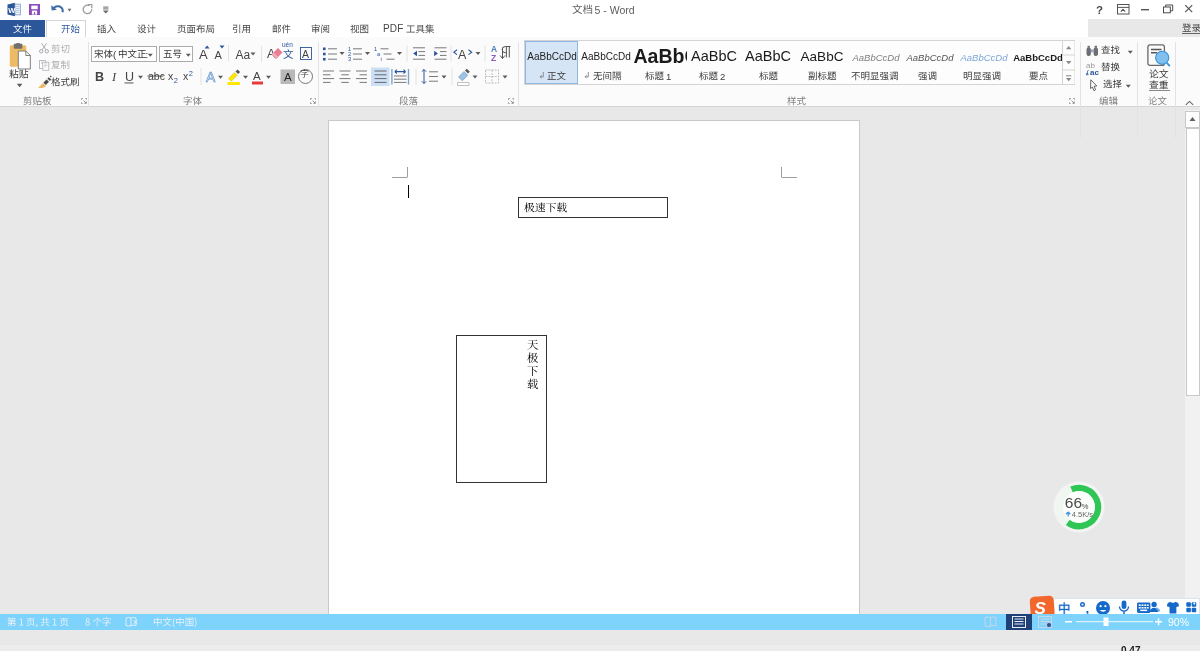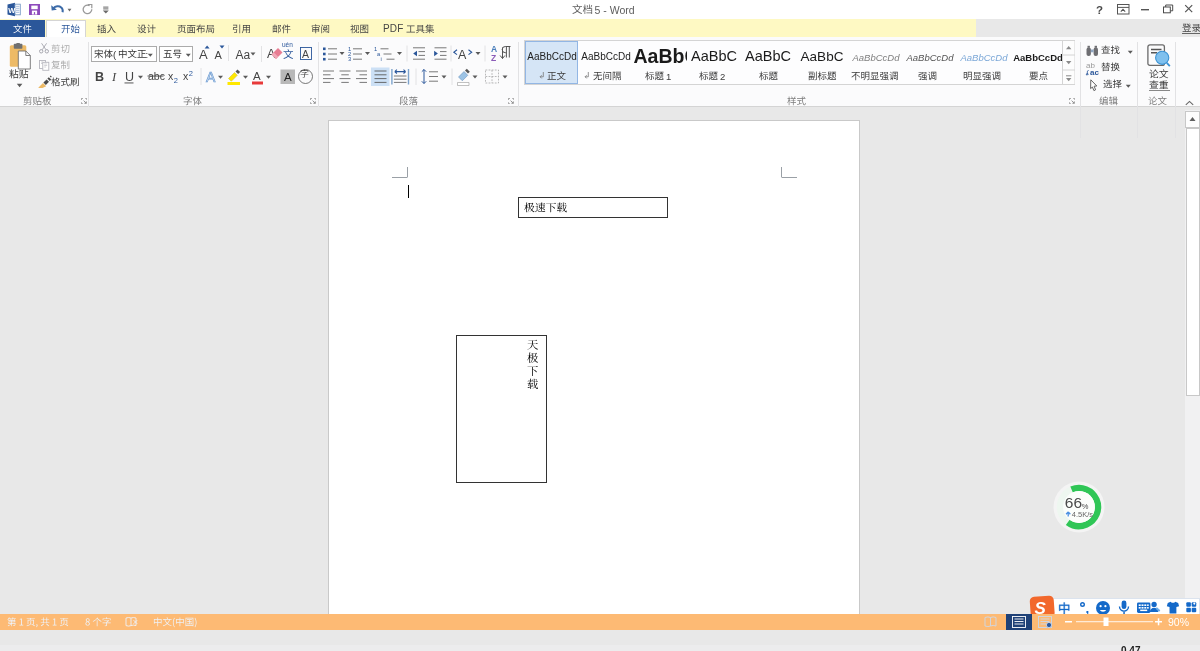--- a/index.html
+++ b/index.html
@@ -1,21 +1,21 @@
 <!DOCTYPE html>
 <html><head><meta charset="utf-8"><title>doc</title><style>
 *{margin:0;padding:0;box-sizing:border-box}
 html,body{width:1200px;height:651px;overflow:hidden;font-family:"Liberation Sans",sans-serif;background:#e8e8e8}
 .abs{position:absolute}
 #titlebar{position:absolute;left:0;top:0;width:1200px;height:19px;background:#fff}
-#tabrow{position:absolute;left:0;top:19px;width:976px;height:18px;background:#fef9c3}
+#tabrow{position:absolute;left:0;top:19px;width:1088px;height:18px;background:#ffffff}
 #ribbon{position:absolute;left:0;top:37px;width:1200px;height:70px;background:#fbfbfc;border-bottom:1px solid #d4d4d4}
 #docarea{position:absolute;left:0;top:107px;width:960px;height:522px;background:#e8e8e8}
 #page{position:absolute;left:328px;top:13px;width:532px;height:509px;background:#fff;border:1px solid #c9c9c9;border-bottom:none}
-#statusbar{position:absolute;left:0;top:614px;width:1200px;height:16px;background:#fdba74}
+#statusbar{position:absolute;left:0;top:614px;width:1200px;height:16px;background:#7dd3fc}
 #understrip{position:absolute;left:0;top:645px;width:1200px;height:6px;background:#ececed}
 .vsep{position:absolute;width:1px;background:#e2e2e4}
 </style></head>
 <body>
 <svg width="0" height="0" style="position:absolute">
     <defs>
       <path id="s0037" d="M198 0H293C305 287 336 458 508 678V733H49V655H405C261 455 211 278 198 0Z"></path>
       <path id="s0036" d="M301 -13C415 -13 512 83 512 225C512 379 432 455 308 455C251 455 187 422 142 367C146 594 229 671 331 671C375 671 419 649 447 615L499 671C458 715 403 746 327 746C185 746 56 637 56 350C56 108 161 -13 301 -13ZM144 294C192 362 248 387 293 387C382 387 425 324 425 225C425 125 371 59 301 59C209 59 154 142 144 294Z"></path>
       <path id="s66ff" d="M260 124H738V22H260ZM260 183V279H738V183ZM186 343V-80H260V-42H738V-76H813V343ZM244 840V752H91V692H244C244 665 243 635 237 604H61V542H220C195 478 145 413 43 362C60 349 83 326 93 310C182 359 236 418 268 479C320 441 376 398 408 369L456 420C419 451 349 501 294 539L295 542H467V604H310C314 635 316 665 316 692H449V752H316V840ZM675 840V752H526V692H675V682C675 658 674 631 668 604H505V542H648C622 489 572 437 478 398C493 385 515 361 525 345C629 393 685 455 715 519C759 431 829 358 917 320C928 338 948 363 965 377C882 406 814 468 772 542H940V604H741C746 631 747 656 747 681V692H909V752H747V840Z"></path>
       <path id="s0039" d="M235 -13C372 -13 501 101 501 398C501 631 395 746 254 746C140 746 44 651 44 508C44 357 124 278 246 278C307 278 370 313 415 367C408 140 326 63 232 63C184 63 140 84 108 119L58 62C99 19 155 -13 235 -13ZM414 444C365 374 310 346 261 346C174 346 130 410 130 508C130 609 184 675 255 675C348 675 404 595 414 444Z"></path>

